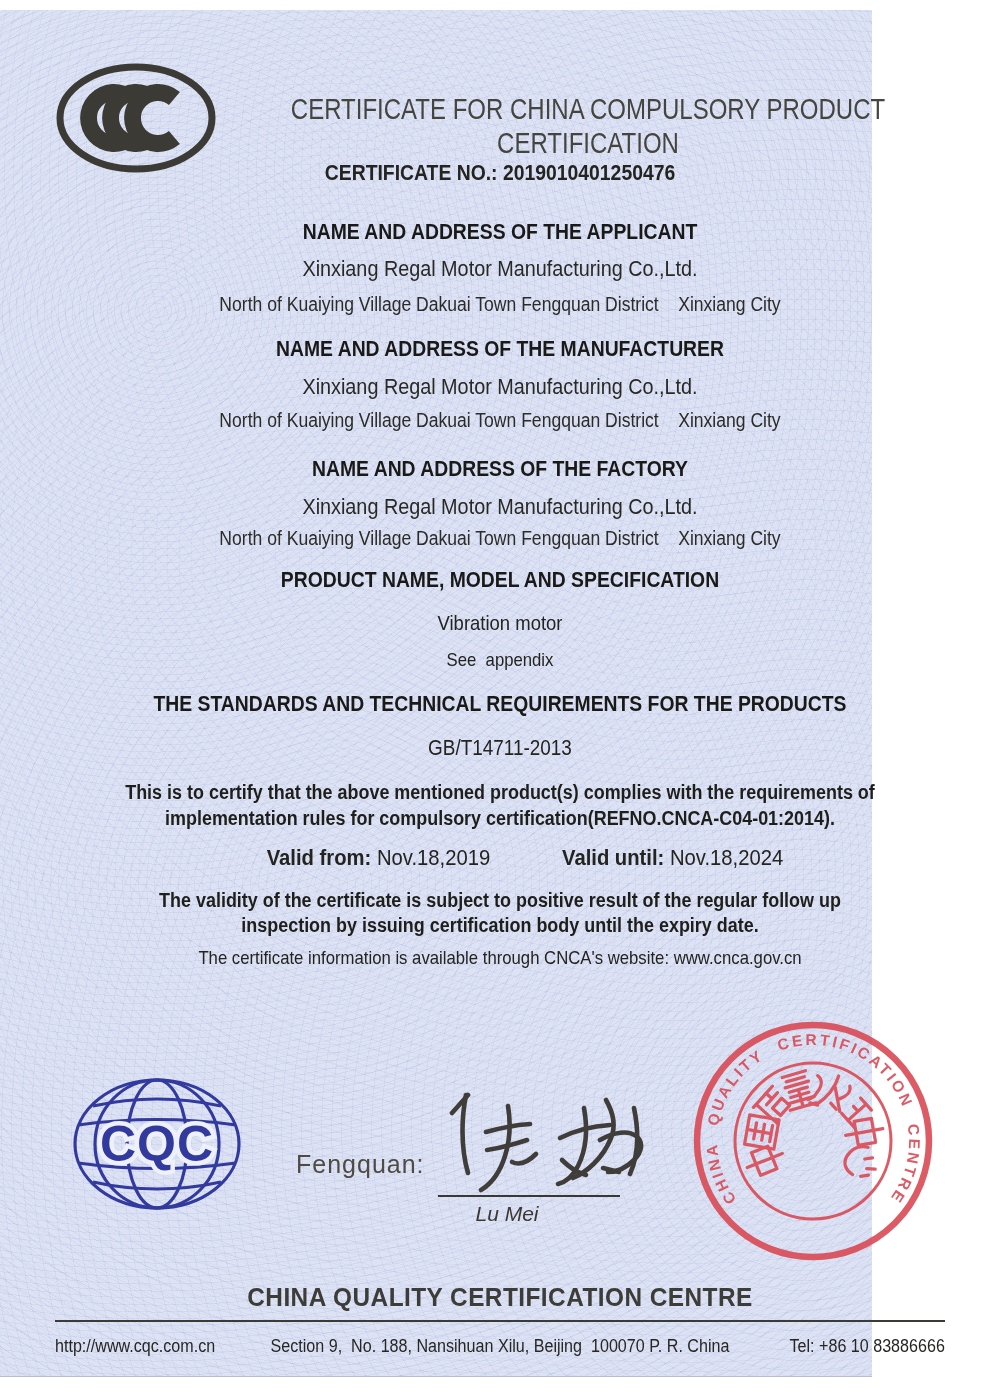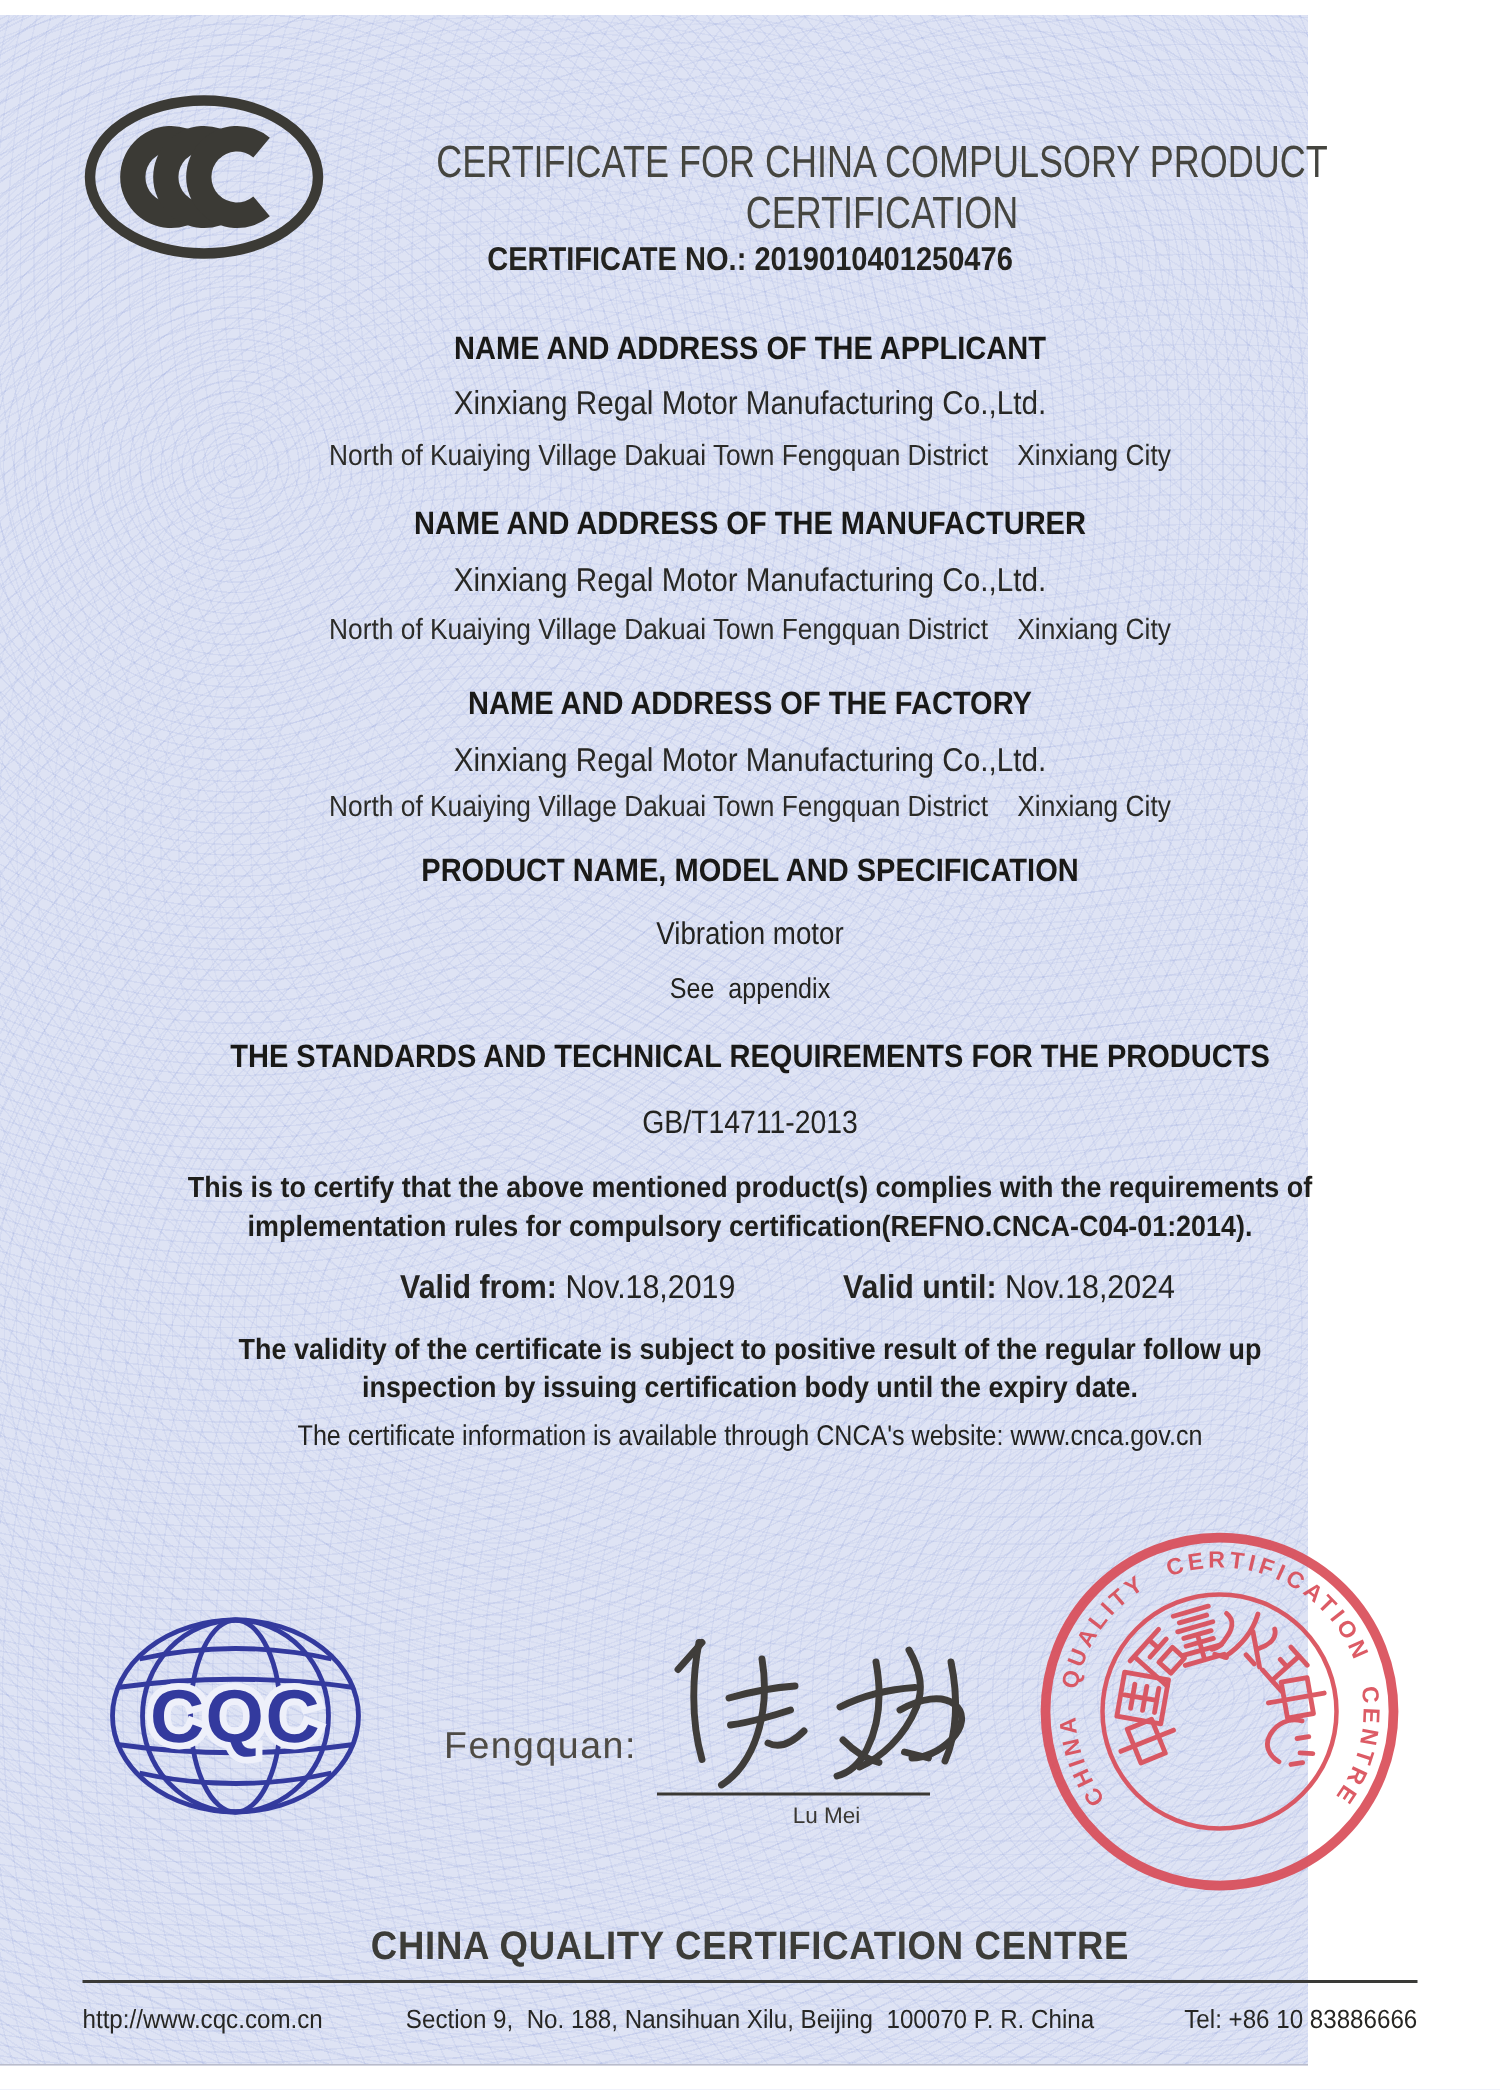--- a/index.html
+++ b/index.html
@@ -34,21 +34,21 @@
   .validrow{
     position:absolute;top:835px;left:25px;width:1000px;
     display:flex;justify-content:center;gap:78px;
     font-size:22px;color:#232320;transform:scaleX(.92);
   }
   .president{
     position:absolute;top:1140px;left:296px;
     font-size:25px;color:#4e4b45;letter-spacing:1px;
   }
   .sigline{position:absolute;top:1185px;left:438px;width:182px;border-top:2px solid #3a3833;}
-  .signame{position:absolute;top:1192px;left:460px;width:182px;text-align:center;font-size:15px;color:#3a3833;}
+  .signame{position:absolute;top:1192px;left:416px;width:182px;text-align:center;font-size:21px;color:#3a3833;font-style:italic;}
   .centre{
     position:absolute;top:1272px;left:0;width:1000px;text-align:center;
     font-size:26.5px;font-weight:700;color:#3c3c38;letter-spacing:.5px;transform:scaleX(.92);
   }
   .rule{position:absolute;top:1310px;left:55px;width:890px;border-top:2.5px solid #3a3a37;}
   .footrow{position:absolute;top:1326px;left:55px;width:890px;font-size:17.5px;color:#262623;}
   .foot-l{position:absolute;left:0;top:0;transform:scaleX(.92);transform-origin:left;}
   .foot-c{position:absolute;left:0;top:0;width:890px;text-align:center;transform:scaleX(.92);}
   .foot-r{position:absolute;right:0;top:0;transform:scaleX(.92);transform-origin:right;}
   svg{position:absolute;overflow:visible;}

